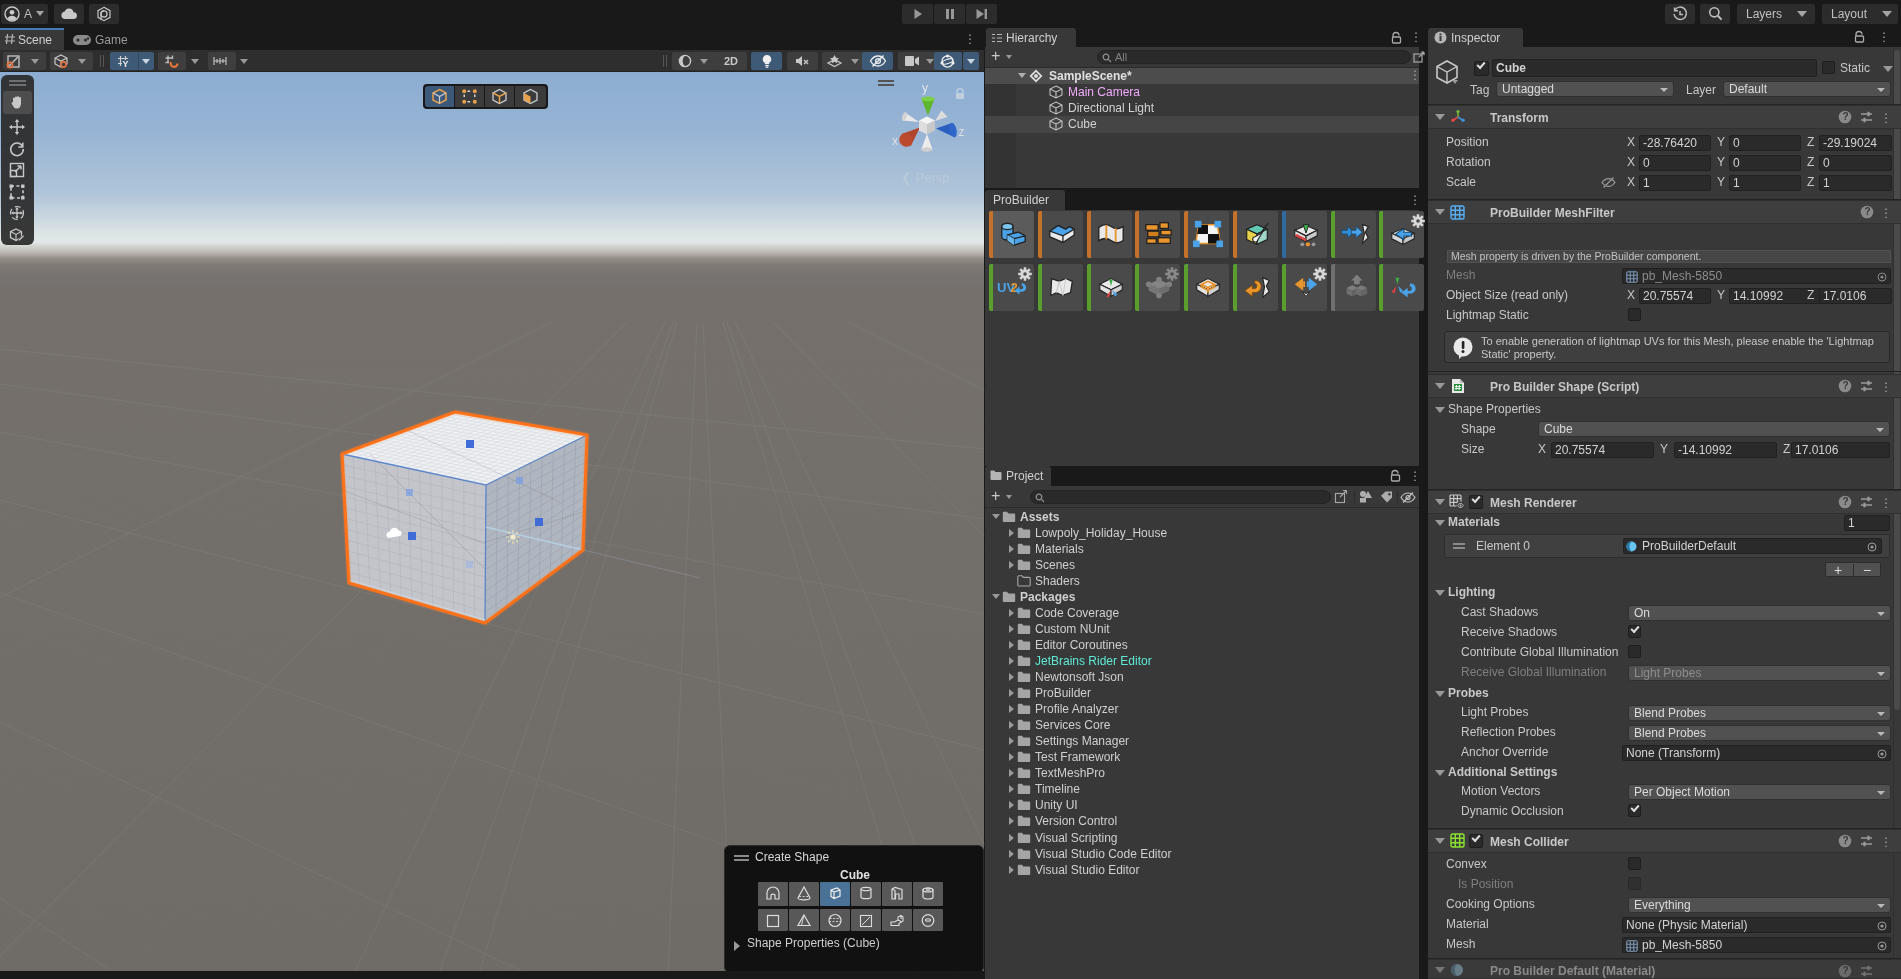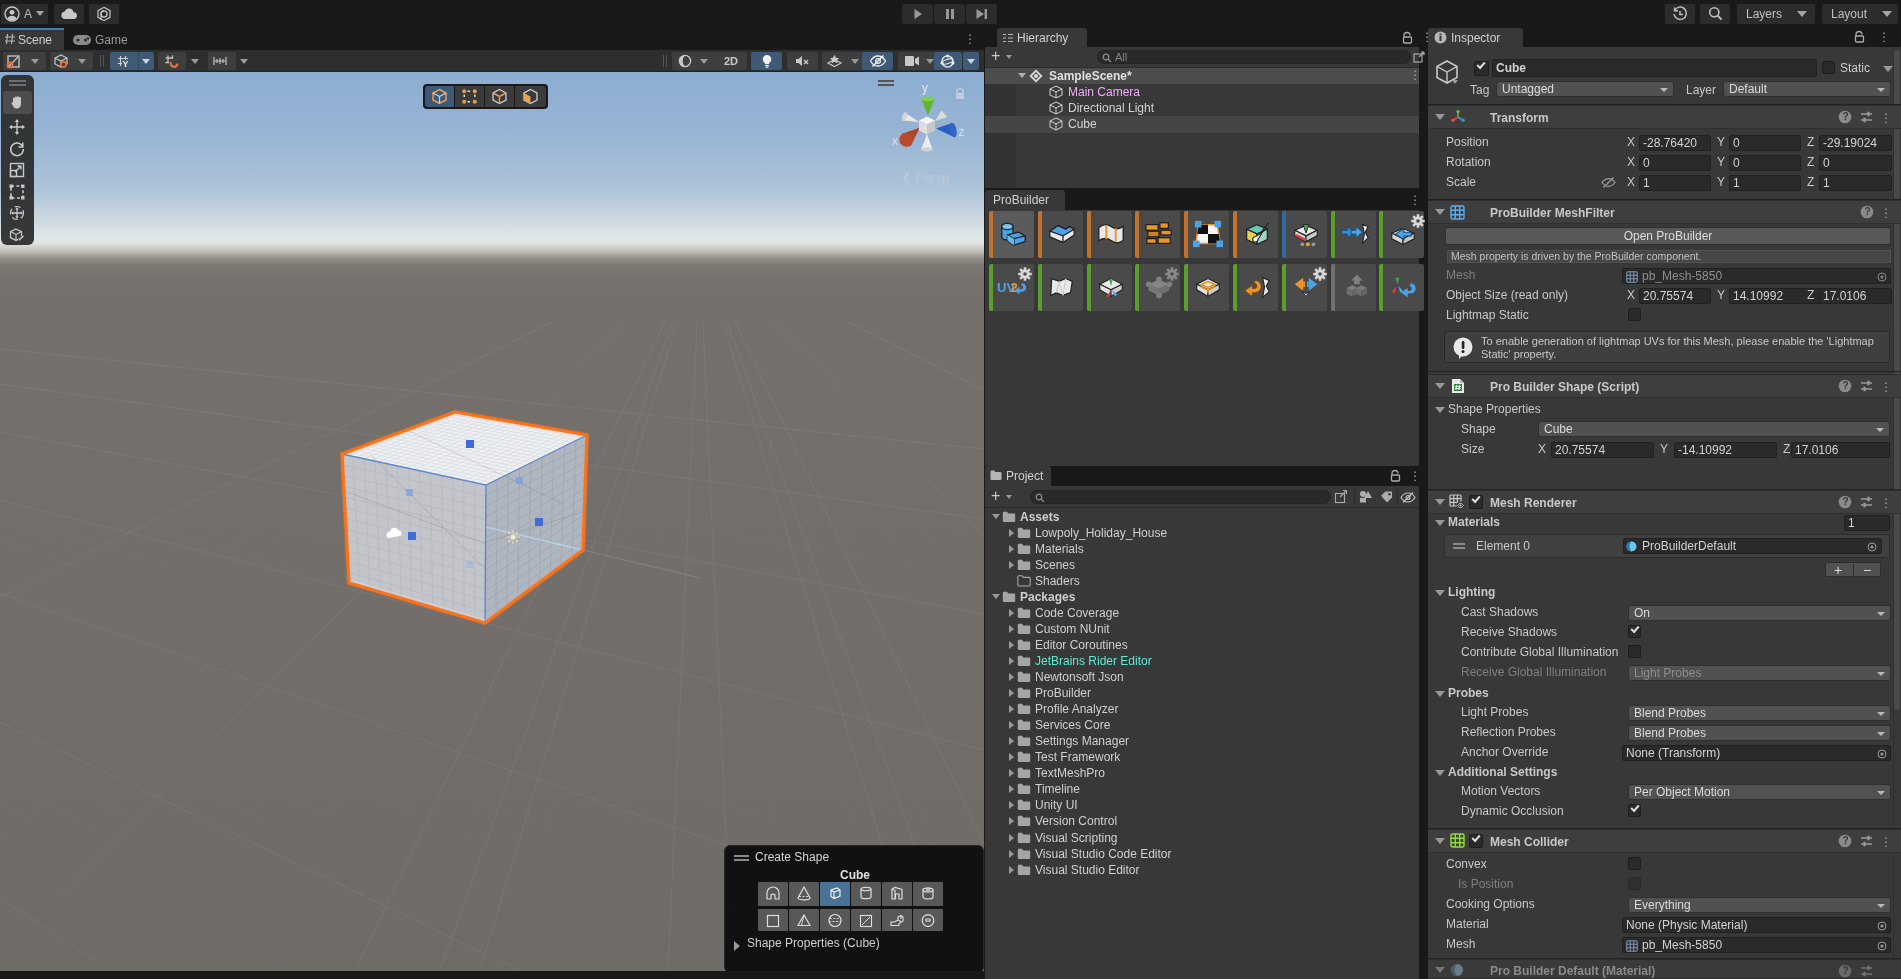--- a/index.html
+++ b/index.html
@@ -584,21 +584,21 @@
 
         <div class="tri r" style="left:9px;top:95px;border-left-color:#9a9a9a;"></div>
         <div class="lbl" style="left:22px;top:90px;color:#cfcfcf;">Shape Properties (Cube)</div>
       </div>
     </div>
     <div class="abs" style="left:0;top:943px;width:984px;height:8px;background:#191919;"></div>
   </div>
 
   <div class="abs" id="mid-col" style="left:985px;top:28px;width:443px;height:951px;background:#191919;">
     <div class="abs" id="hier" style="left:0;top:0;width:443px;height:160px;">
-      <div class="abs" style="left:12px;top:0;width:443px;height:19px;background:#191919;">
+      <div class="abs" style="left:1px;top:0;width:443px;height:19px;background:#191919;">
         <div class="abs" style="left:0;top:0;width:90px;height:19px;background:#383838;border-radius:3px 3px 0 0;"></div>
         <svg style="left:5px;top:4px" width="12" height="12" viewBox="0 0 12 12">
           <path d="M1 2.5 H4 M1 6 H4 M1 9.5 H4 M6 2.5 H11 M6 6 H11 M6 9.5 H11" stroke="#b5b5b5" stroke-width="1.2"></path>
         </svg>
         <div class="lbl" style="left:20px;top:3px;color:#d0d0d0;">Hierarchy</div>
         <svg style="left:405px;top:4px" width="11" height="12" viewBox="0 0 11 12">
           <path d="M2 5 V3.5 A3 3 0 0 1 8 3.5" fill="none" stroke="#aaa" stroke-width="1.3"></path>
           <rect x="1.5" y="5" width="8" height="6" rx="1" fill="none" stroke="#aaa" stroke-width="1.3"></rect>
         </svg>
         <div class="abs" style="left:424px;top:2px;color:#aaa;">⋮</div>
@@ -1109,21 +1109,20 @@
           <rect x="1" y="1" width="13" height="13" rx="1.5"></rect>
           <path d="M1 5.3 H14 M1 9.7 H14 M5.3 1 V14 M9.7 1 V14"></path>
         </g>
     </svg>
     <div class="lbl" style="left:62px;top:178px;font-weight:bold;">ProBuilder MeshFilter</div>
     <svg style="left:432px;top:177px" width="14" height="14" viewBox="0 0 14 14">
         <circle cx="7" cy="7" r="6.3" fill="#8a8a8a"></circle>
         <text x="4.4" y="10.4" font-size="10" font-weight="bold" fill="#383838" font-family="Liberation Sans">?</text>
       </svg>
     <div class="abs" style="left:452px;top:178px;color:#aaa;">⋮</div>
-    <div class="abs" style="left:17px;top:199px;width:446px;height:18px;background:#585858;border:1px solid #303030;border-radius:3px;box-sizing:border-box;text-align:center;line-height:16px;color:#dcdcdc;font-size:12px;">Open ProBuilder</div>
     <div class="abs" style="left:19px;top:222px;width:444px;height:13px;background:#464646;border:1px solid #515151;box-sizing:border-box;color:#c2c2c2;font-size:10.5px;line-height:11px;padding-left:3px;">Mesh property is driven by the ProBuilder component.</div>
     <div class="lbl dim" style="left:18px;top:240px;">Mesh</div>
     <div class="fld" style="left:194px;top:240px;width:269px;color:#8d8d8d;">
       <svg style="left:3px;top:2px" width="12" height="12" viewBox="0 0 15 15">
           <g stroke="#7c97b5" stroke-width="1.4" fill="none">
             <rect x="1" y="1" width="13" height="13" rx="1.5"></rect>
             <path d="M1 5.3 H14 M1 9.7 H14 M5.3 1 V14 M9.7 1 V14"></path>
           </g>
         </svg>
       <span style="margin-left:16px;">pb_Mesh-5850</span>

